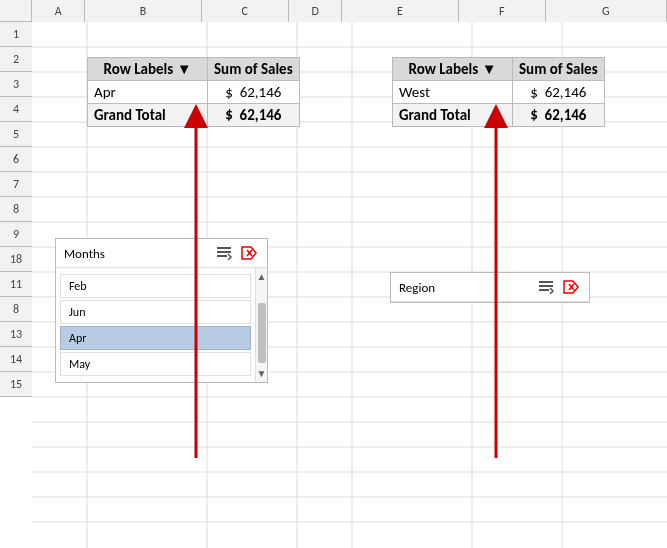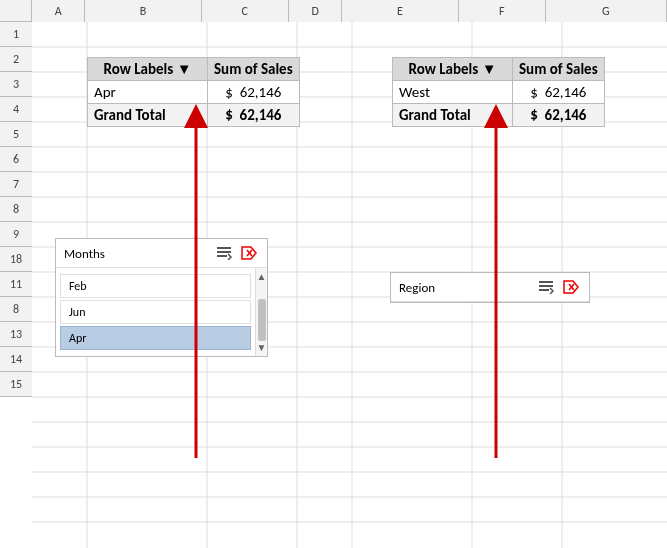--- a/index.html
+++ b/index.html
@@ -318,20 +318,21 @@
               <line x1="6" y1="4" x2="11" y2="10" stroke="#e00" stroke-width="1.5"></line>
               <line x1="11" y1="4" x2="6" y2="10" stroke="#e00" stroke-width="1.5"></line>
             </svg>
         </div>
       </div>
     </div>
     <div class="slicer-list" style="padding-right:16px;">
       <div class="slicer-item">Feb</div>
       <div class="slicer-item">Jun</div>
       <div class="slicer-item selected">Apr</div>
+      <div class="slicer-item">May</div>
       <div class="slicer-scrollbar">
         <div class="slicer-scroll-arrow">▲</div>
         <div class="slicer-scroll-thumb"></div>
         <div class="slicer-scroll-arrow">▼</div>
       </div>
     </div>
   </div>
 
   <div class="slicer" style="top:238px; left:390px; width:198px; z-index:3;margin-top:34px;">
     <div class="slicer-header">

